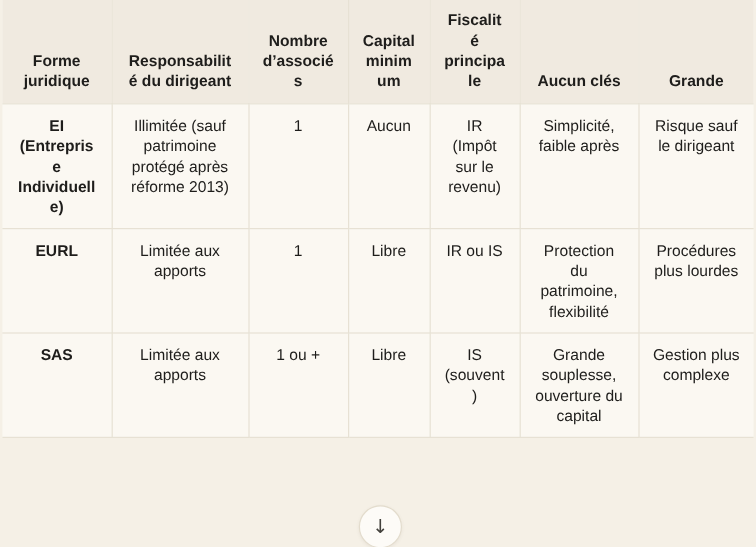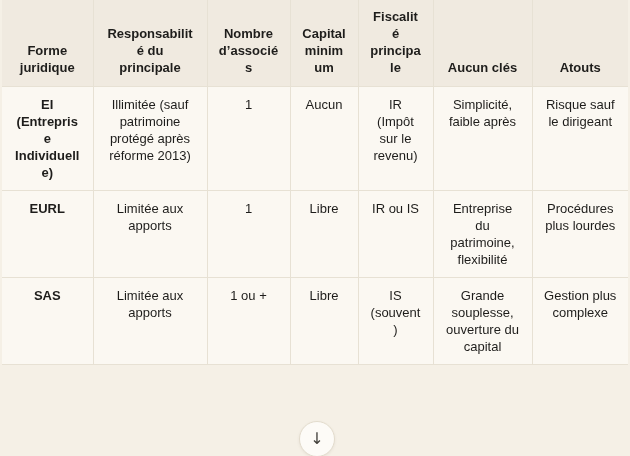--- a/index.html
+++ b/index.html
@@ -90,45 +90,45 @@
       <col style="width:114px">
       <col style="width:83px">
       <col style="width:68px">
       <col style="width:75px">
       <col style="width:99px">
       <col style="width:96px">
     </colgroup>
     <thead>
       <tr class="r-header">
         <th>Forme juridique</th>
-        <th>Responsabilité du principale</th>
+        <th>Responsabilité du dirigeant</th>
         <th>Nombre d’associés</th>
         <th>Capital minimum</th>
         <th>Fiscalité principale</th>
         <th>Aucun clés</th>
-        <th>Atouts</th>
+        <th>Grande</th>
       </tr>
     </thead>
     <tbody>
       <tr class="r-0">
         <td class="rowhead">EI (Entreprise Individuelle)</td>
         <td>Illimitée (sauf patrimoine protégé après réforme 2013)</td>
         <td>1</td>
         <td>Aucun</td>
         <td>IR (Impôt sur le revenu)</td>
         <td>Simplicité, faible après</td>
         <td>Risque sauf le dirigeant</td>
       </tr>
       <tr class="r-1">
         <td class="rowhead">EURL</td>
         <td>Limitée aux apports</td>
         <td>1</td>
         <td>Libre</td>
         <td>IR ou IS</td>
-        <td>Entreprise du patrimoine, flexibilité</td>
+        <td>Protection du patrimoine, flexibilité</td>
         <td>Procédures plus lourdes</td>
       </tr>
       <tr class="r-3">
         <td class="rowhead">SAS</td>
         <td>Limitée aux apports</td>
         <td>1 ou +</td>
         <td>Libre</td>
         <td>IS (souvent)</td>
         <td>Grande souplesse, ouverture du capital</td>
         <td>Gestion plus complexe</td>

